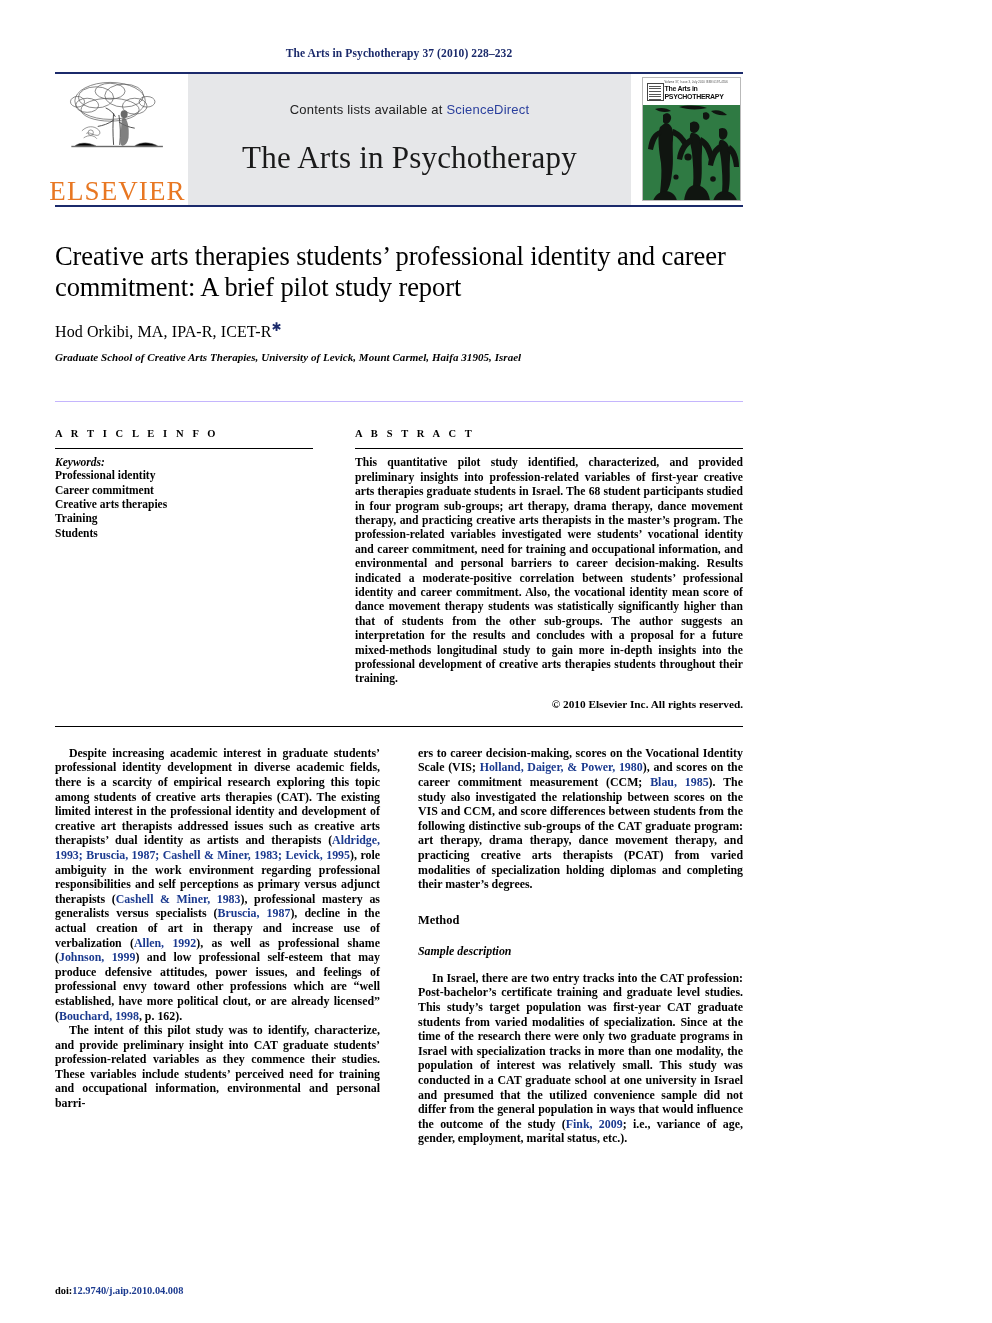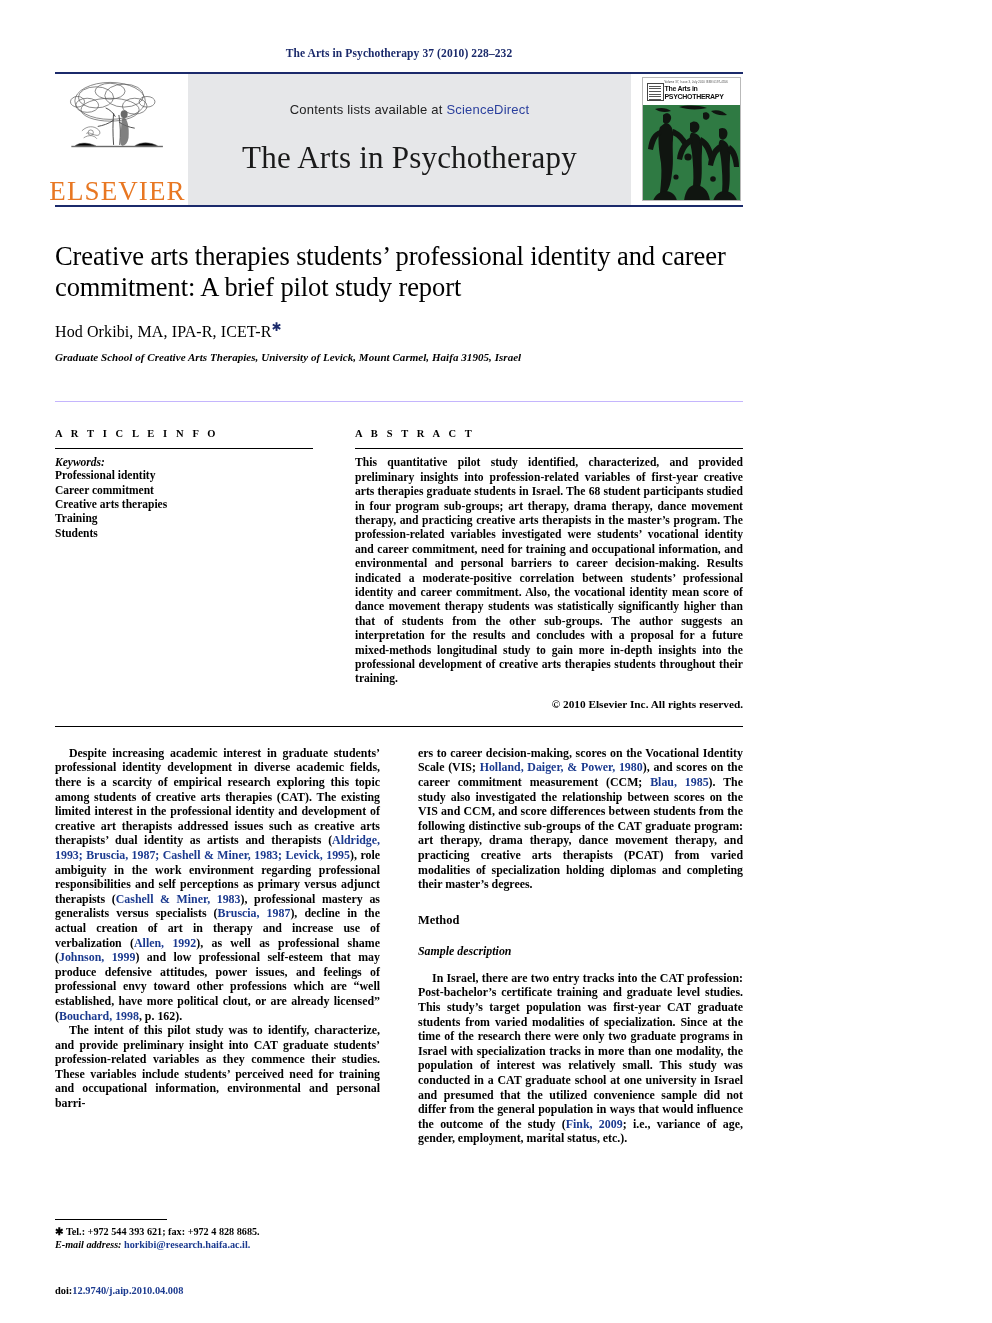--- a/index.html
+++ b/index.html
@@ -396,26 +396,18 @@
     </div>
 
     <div class="bcol">
       <p class="noindent"><span>ers to career decision-making, scores on the Vocational Identity Scale (VIS; </span><span class="cite">Holland, Daiger, &amp; Power, 1980</span><span>), and scores on the career commitment measurement (CCM; </span><span class="cite">Blau, 1985</span><span>). The study also investigated the relationship between scores on the VIS and CCM, and score differences between students from the following distinctive sub-groups of the CAT graduate program: art therapy, drama therapy, dance movement therapy, and practicing creative arts therapists (PCAT) from varied modalities of specialization holding diplomas and completing their master’s degrees.</span></p>
       <h2 class="sec">Method</h2>
       <h3 class="subsec">Sample description</h3>
       <p style="margin-top:12px;"><span>In Israel, there are two entry tracks into the CAT profession: Post-bachelor’s certificate training and graduate level studies. This study’s target population was first-year CAT graduate students from varied modalities of specialization. Since at the time of the research there were only two graduate programs in Israel with specialization tracks in more than one modality, the population of interest was relatively small. This study was conducted in a CAT graduate school at one university in Israel and presumed that the utilized convenience sample did not differ from the general population in ways that would influence the outcome of the study (</span><span class="cite">Fink, 2009</span><span>; i.e., variance of age, gender, employment, marital status, etc.).</span></p>
     </div>
   </div>
 
-  <div class="footnote-area">
-    <div class="fn-rule"></div>
-    <div class="fn-line">✱ Tel.: +972 544 393 621; fax: +972 4 828 8685.</div>
-    <div class="fn-line">
-      <span class="fn-ital">E-mail address:</span>
-      <span class="fn-link">horkibi@research.haifa.ac.il.</span>
-    </div>
-  </div>
 
   <div class="imprint">
     <div class="imprint-line"><span>doi:</span><span class="doi">12.9740/j.aip.2010.04.008</span></div>
   </div>
 
 </div>
 
 </body></html>

